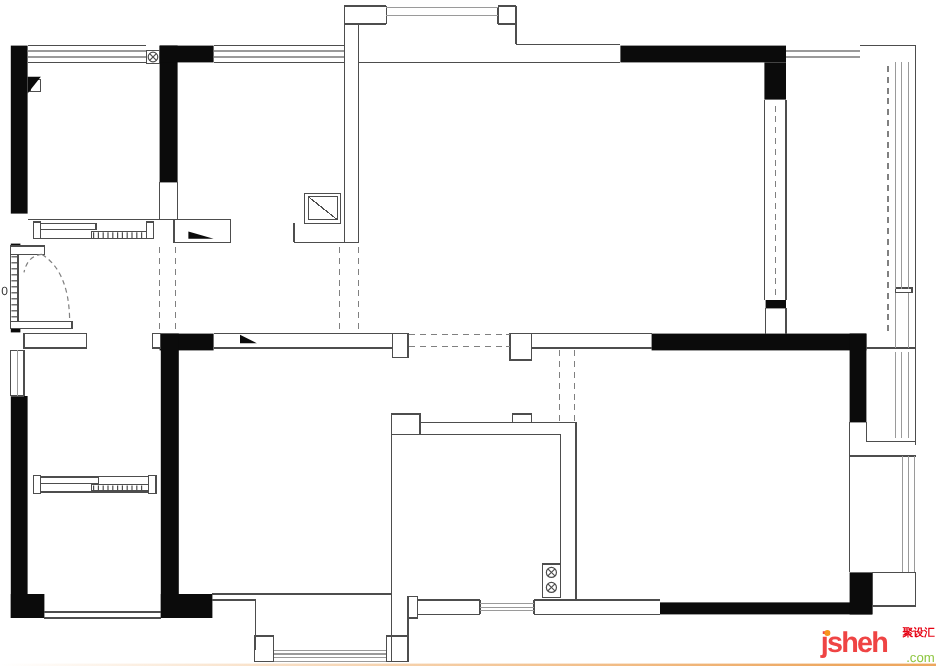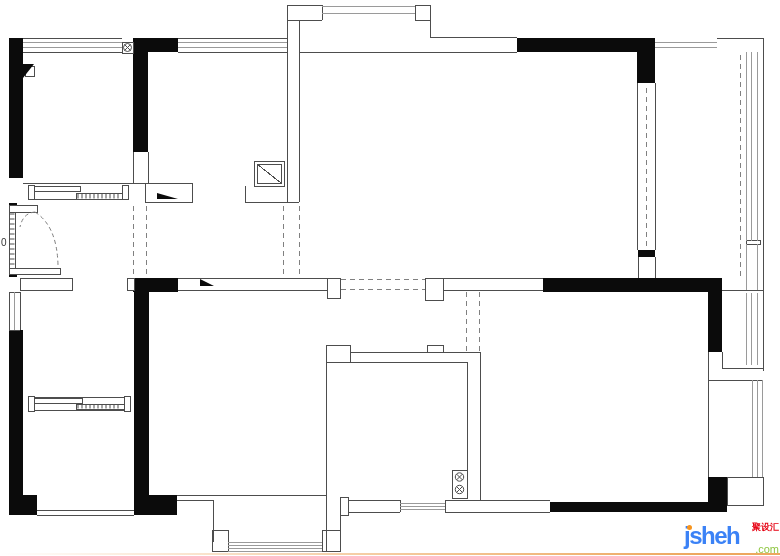--- a/index.html
+++ b/index.html
@@ -211,18 +211,18 @@
       <line x1="9.5" y1="249" x2="14.5" y2="249" stroke="#4d4d4d" stroke-width="1"></line>
       <line x1="9.5" y1="254" x2="14.5" y2="254" stroke="#4d4d4d" stroke-width="1"></line>
       <line x1="9.5" y1="259" x2="14.5" y2="259" stroke="#4d4d4d" stroke-width="1"></line>
       <line x1="9.5" y1="264" x2="14.5" y2="264" stroke="#4d4d4d" stroke-width="1"></line>
       <text x="1" y="246" font-size="10" fill="#333333" font-family="Liberation Sans, sans-serif">0</text>
     </svg>
 
   <div class="bottom-line"></div>
 
   <div class="logo">
-    <span class="logo-main" style="color: #3b82f6;">jsheh</span>
+    <span class="logo-main" style="color: #ef4444;">jsheh</span>
     <span class="logo-dot" style="background: rgb(247, 148, 29);"></span>
     <span class="logo-cn" style="color: rgb(230, 0, 18); margin-left: 27px;">聚设汇</span>
     <span class="logo-com" style="color: rgb(141, 198, 63);">.com</span>
   </div>
 </div>
 
 </body></html>

